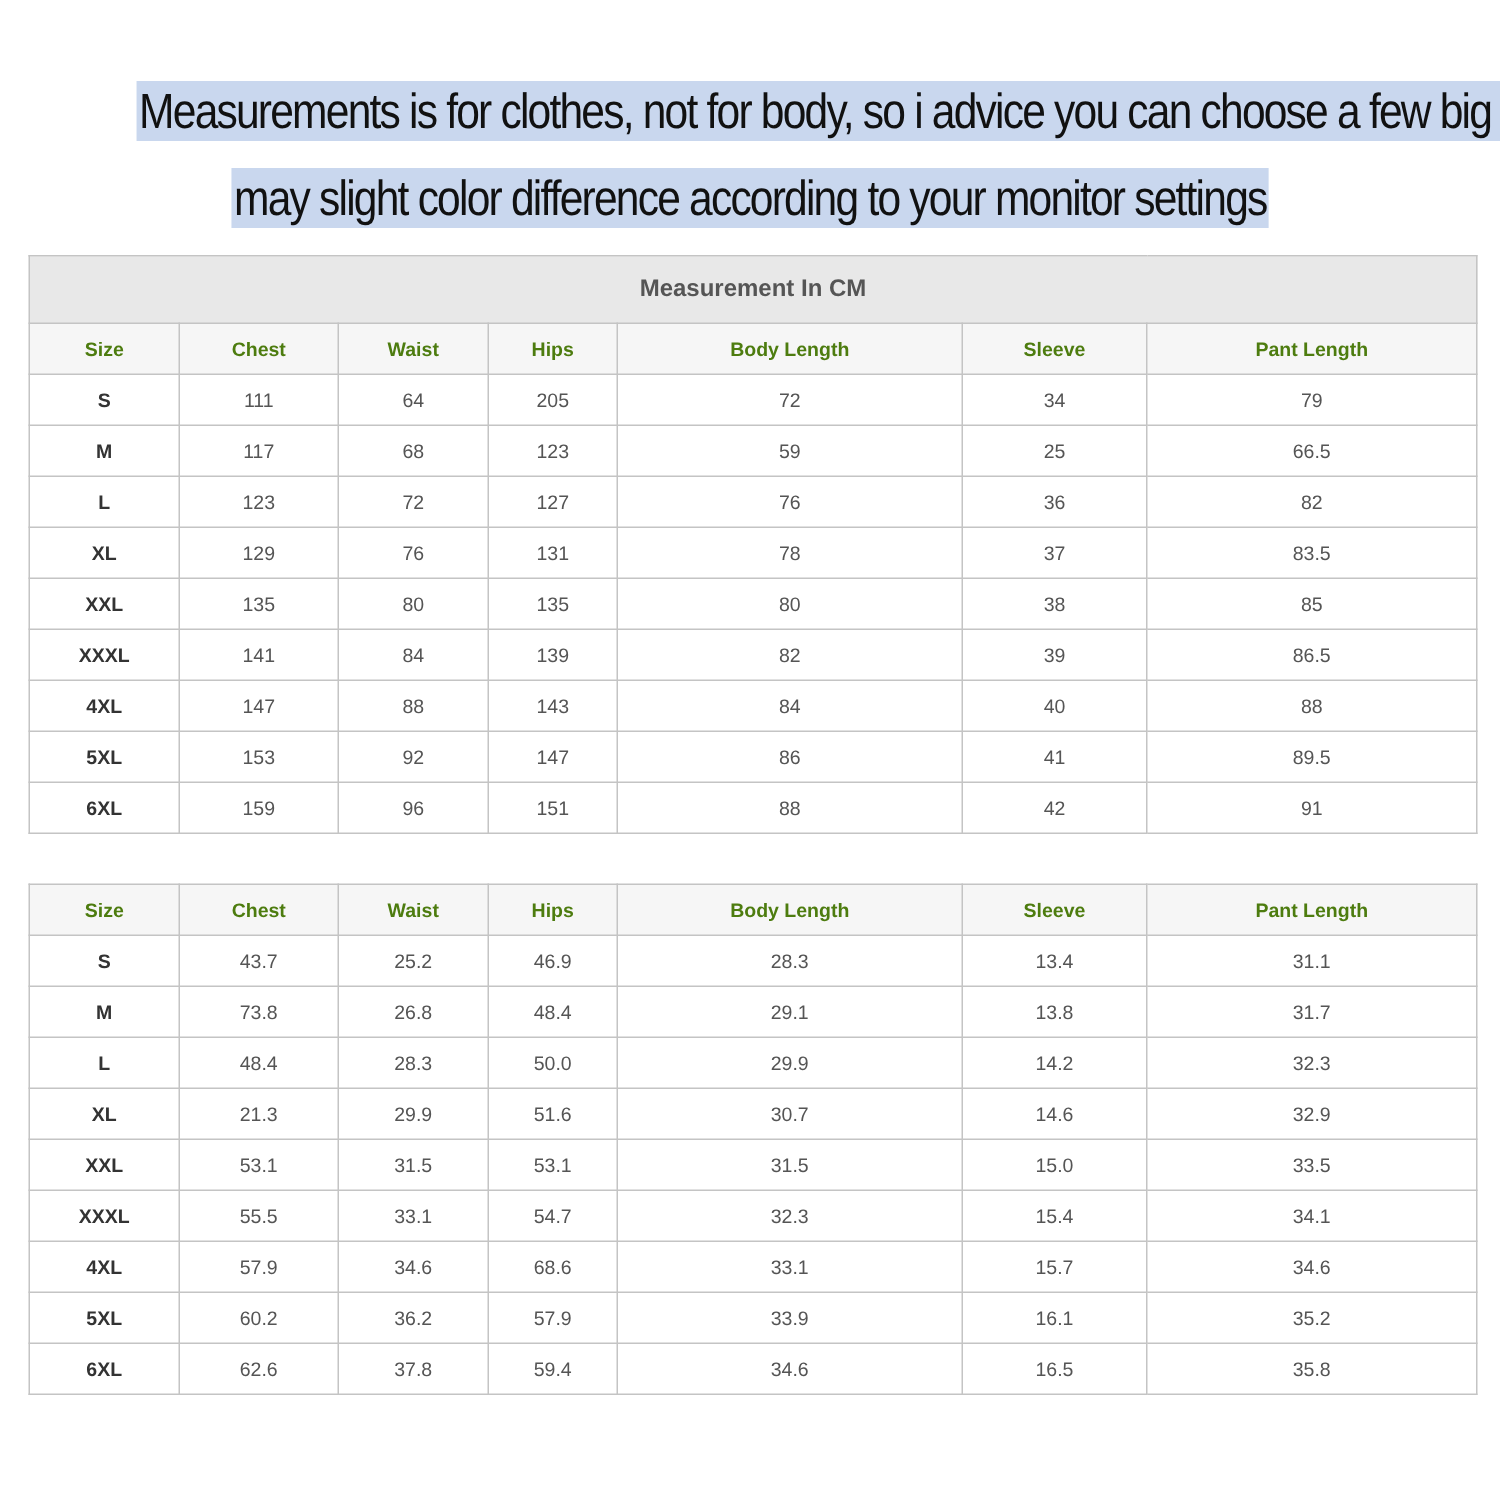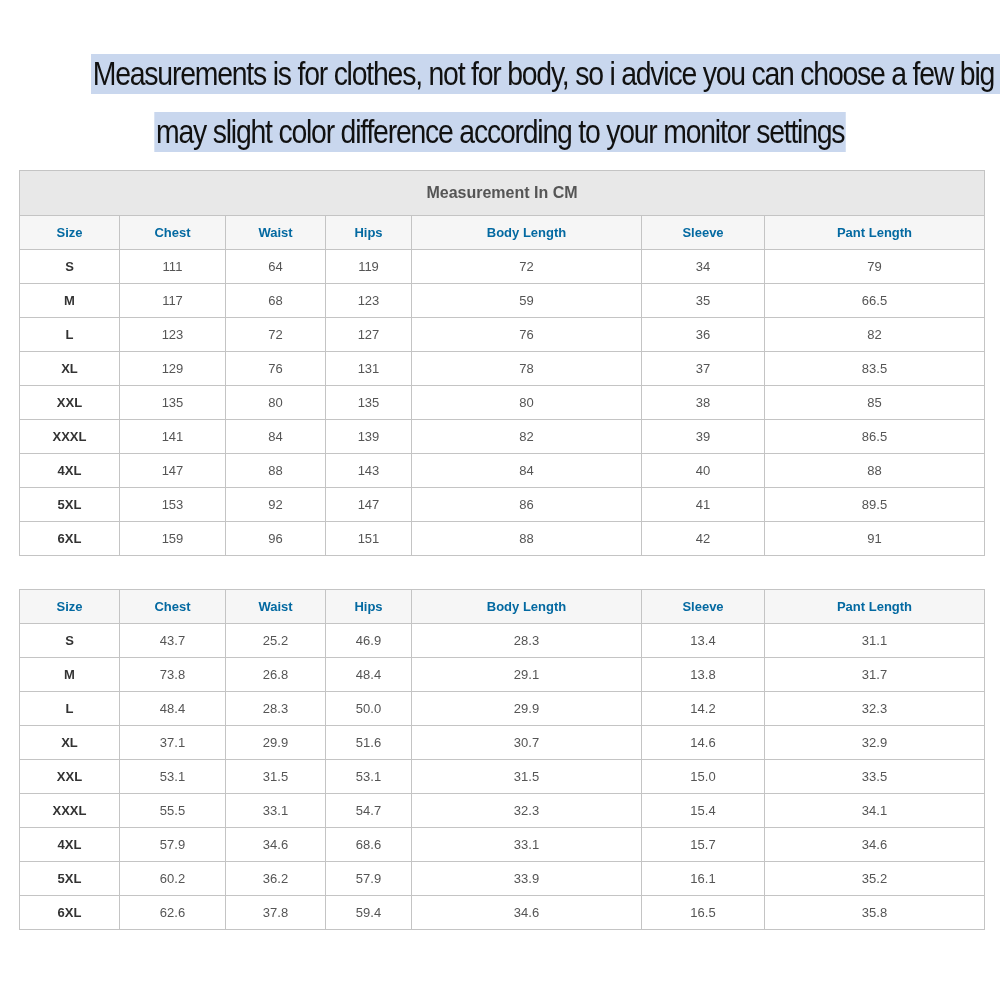--- a/index.html
+++ b/index.html
@@ -45,21 +45,21 @@
       height: 44px;
       font-size: 16px;
       font-weight: bold;
       color: #555;
     }
     .header-row th {
       background: #f6f6f6;
       height: 33px;
       font-size: 13px;
       font-weight: bold;
-      color: #0369a1;
+      color: #4d7c0f;
     }
     .data-row td {
       height: 33px;
       font-size: 13px;
       color: #555;
     }
     .data-row td.size-cell { font-weight: bold; color: #333; }
   </style>
 </head>
 <body>
@@ -93,32 +93,32 @@
         <th>Body Length</th>
         <th>Sleeve</th>
         <th>Pant Length</th>
       </tr>
   </thead>
   <tbody>
       <tr class="data-row">
         <td class="size-cell">S</td>
         <td>111</td>
         <td>64</td>
-        <td>119</td>
+        <td>205</td>
         <td>72</td>
         <td>34</td>
         <td>79</td>
       </tr>
       <tr class="data-row">
         <td class="size-cell">M</td>
         <td>117</td>
         <td>68</td>
         <td>123</td>
         <td>59</td>
-        <td>35</td>
+        <td>25</td>
         <td>66.5</td>
       </tr>
       <tr class="data-row">
         <td class="size-cell">L</td>
         <td>123</td>
         <td>72</td>
         <td>127</td>
         <td>76</td>
         <td>36</td>
         <td>82</td>
@@ -224,21 +224,21 @@
         <td class="size-cell">L</td>
         <td>48.4</td>
         <td>28.3</td>
         <td>50.0</td>
         <td>29.9</td>
         <td>14.2</td>
         <td>32.3</td>
       </tr>
       <tr class="data-row">
         <td class="size-cell">XL</td>
-        <td>37.1</td>
+        <td>21.3</td>
         <td>29.9</td>
         <td>51.6</td>
         <td>30.7</td>
         <td>14.6</td>
         <td>32.9</td>
       </tr>
       <tr class="data-row">
         <td class="size-cell">XXL</td>
         <td>53.1</td>
         <td>31.5</td>

